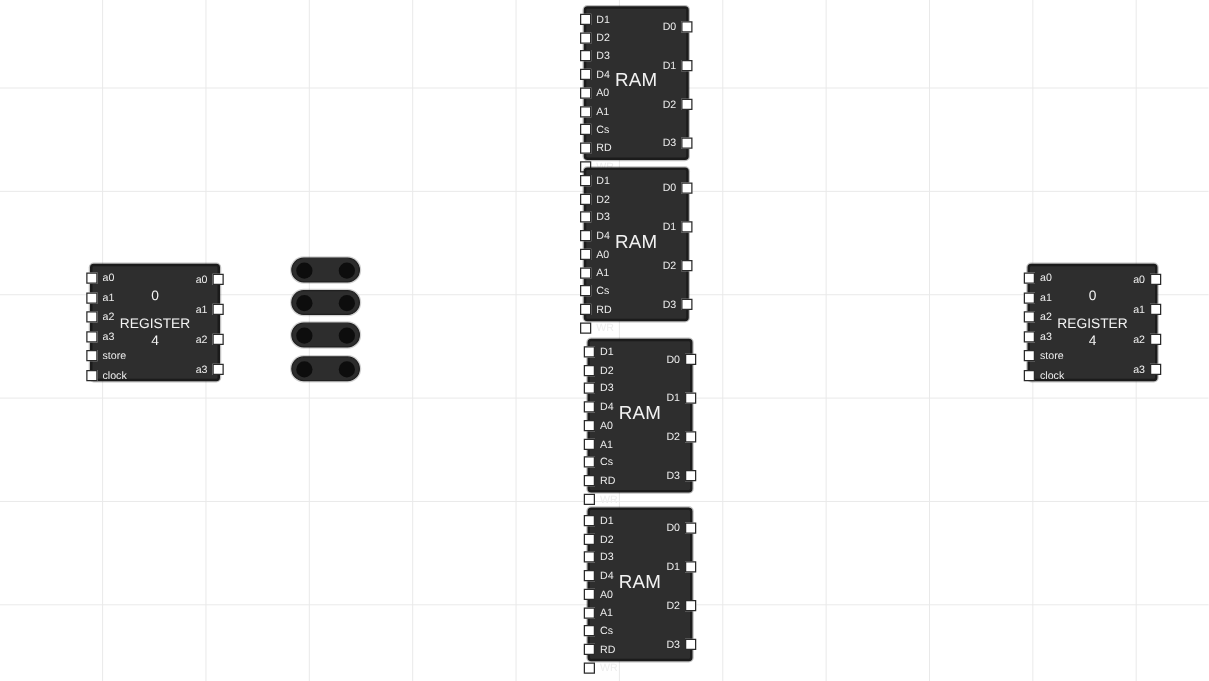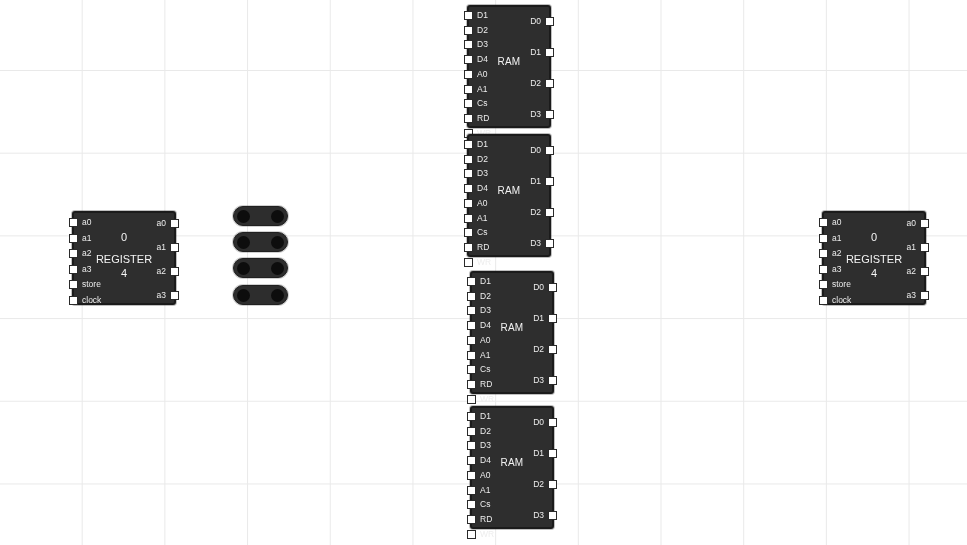--- a/index.html
+++ b/index.html
@@ -57,21 +57,21 @@
     color: #ededed;
     font-size: 8.5px;
     white-space: nowrap;
     line-height: 9px;
   }
   .pin-label.left  { text-align: left; }
   .pin-label.right { text-align: center; }
 
   
   .ram .chip-title {
-    font-size: 10px;
+    font-size: 15px;
     font-weight: 400;
   }
 
   
   .reg .reg-name {
     position: absolute;
     left: 0; right: 0;
     text-align: center;
     color: #f4f4f4;
     font-size: 11px;

